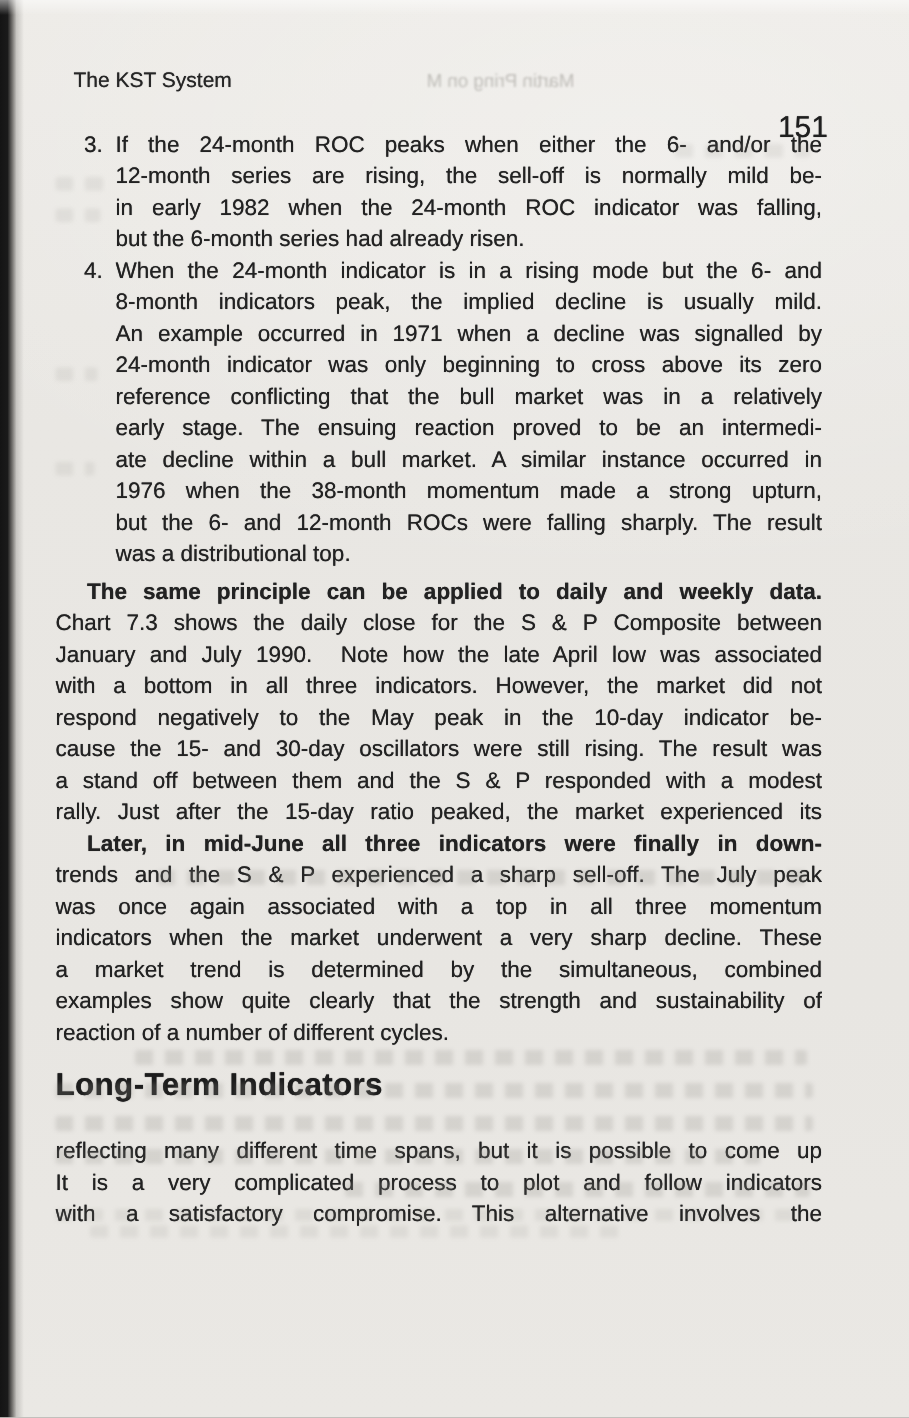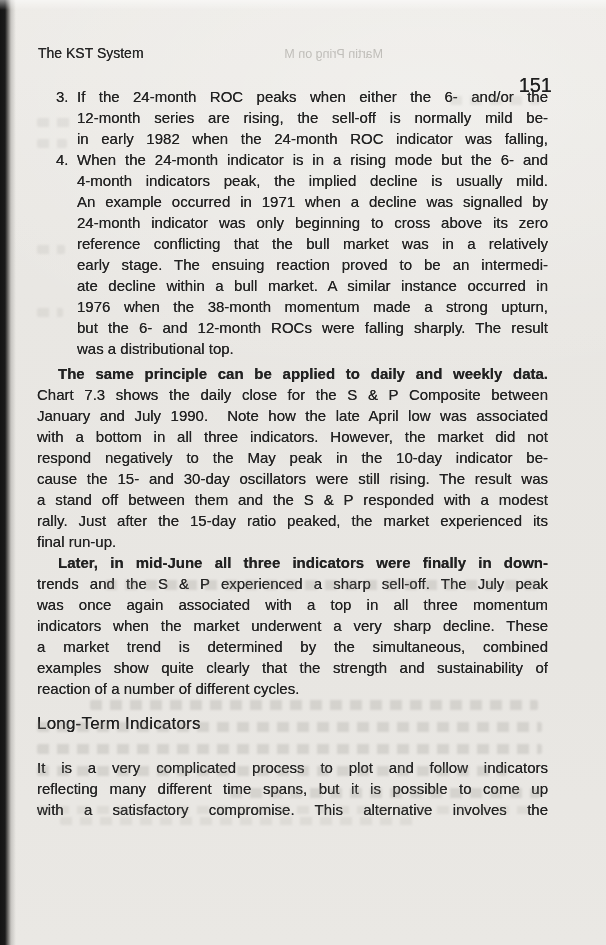--- a/index.html
+++ b/index.html
@@ -22,21 +22,21 @@
   }
   .edge-top{
     position:absolute;left:0;top:0;width:606px;height:10px;
     background:linear-gradient(180deg,rgba(255,255,255,0.5),rgba(255,255,255,0));
   }
   .running-head{
     position:absolute;left:38px;top:45px;width:530px;height:20px;
     font-size:14px;color:#262626;
   }
   .running-head .title{
-    position:absolute;left:0;top:0;
+    position:absolute;left:11px;top:0;
     text-shadow:0 0 0.5px #3a3a3a;
   }
   .running-head .folio{
     position:absolute;right:16px;top:-1px;
     font-weight:normal;font-size:20px;color:#1f1f1f;
     text-shadow:0 0 0.5px #333;
     margin-top:30px;
   }
   .ghost-head{
     position:absolute;left:195px;top:2px;width:150px;
@@ -55,21 +55,21 @@
     text-align-last:justify;
     height:21px;overflow:hidden;white-space:nowrap;
   }
   .tline.tlast{text-align-last:left;}
   .list-item{position:relative;padding-left:40px;}
   .list-item .num{position:absolute;left:19px;top:0;}
   .para.indent .tline:first-child{text-indent:21px;font-weight:bold;}
   .para.p-first{margin-top:4px;}
   .section-heading{
     margin:13px 0 21px 0;
-    font-size:17px;line-height:24px;font-weight:normal;color:#1c1c1c;
+    font-size:21px;line-height:24px;font-weight:bold;color:#1c1c1c;
     letter-spacing:0.2px;
     text-shadow:0 0 0.6px #2a2a2a;
   }
   
   .ghost{
     position:absolute;height:10px;border-radius:2px;
     background:repeating-linear-gradient(90deg,
       rgba(146,144,138,0.55) 0px, rgba(146,144,138,0.55) 12px,
       rgba(146,144,138,0) 12px, rgba(146,144,138,0) 20px);
     filter:blur(1.3px);
@@ -106,66 +106,66 @@
   </div>
 
   <div class="content">
 
     <div class="list-item">
       <span class="num">3.</span>
       <div>
           <div class="tline">If the 24-month ROC peaks when either the 6- and/or the</div>
           <div class="tline">12-month series are rising, the sell-off is normally mild be-</div>
           <div class="tline">in early 1982 when the 24-month ROC indicator was falling,</div>
+          <div class="tline tlast">but the 6-month series had already risen.</div>
         </div>
     </div>
 
     <div class="list-item">
       <span class="num">4.</span>
       <div>
           <div class="tline">When the 24-month indicator is in a rising mode but the 6- and</div>
-          <div class="tline">4-month indicators peak, the implied decline is usually mild.</div>
+          <div class="tline">8-month indicators peak, the implied decline is usually mild.</div>
           <div class="tline">An example occurred in 1971 when a decline was signalled by</div>
           <div class="tline">24-month indicator was only beginning to cross above its zero</div>
           <div class="tline">reference conflicting that the bull market was in a relatively</div>
           <div class="tline">early stage. The ensuing reaction proved to be an intermedi-</div>
           <div class="tline">ate decline within a bull market. A similar instance occurred in</div>
           <div class="tline">1976 when the 38-month momentum made a strong upturn,</div>
           <div class="tline">but the 6- and 12-month ROCs were falling sharply. The result</div>
           <div class="tline tlast">was a distributional top.</div>
         </div>
     </div>
 
     <div class="para indent p-first">
         <div class="tline">The same principle can be applied to daily and weekly data.</div>
         <div class="tline">Chart 7.3 shows the daily close for the S &amp; P Composite between</div>
         <div class="tline">January and July 1990.&nbsp; Note how the late April low was associated</div>
         <div class="tline">with a bottom in all three indicators. However, the market did not</div>
         <div class="tline">respond negatively to the May peak in the 10-day indicator be-</div>
         <div class="tline">cause the 15- and 30-day oscillators were still rising. The result was</div>
         <div class="tline">a stand off between them and the S &amp; P responded with a modest</div>
         <div class="tline">rally. Just after the 15-day ratio peaked, the market experienced its</div>
-        <div class="tline tlast">final run-up.</div>
       </div>
 
     <div class="para indent">
         <div class="tline">Later, in mid-June all three indicators were finally in down-</div>
         <div class="tline">trends and the S &amp; P experienced a sharp sell-off. The July peak</div>
         <div class="tline">was once again associated with a top in all three momentum</div>
         <div class="tline">indicators when the market underwent a very sharp decline. These</div>
         <div class="tline">a market trend is determined by the simultaneous, combined</div>
         <div class="tline">examples show quite clearly that the strength and sustainability of</div>
         <div class="tline tlast">reaction of a number of different cycles.</div>
       </div>
 
     <h2 class="section-heading">Long-Term Indicators</h2>
 
     <div class="para">
+        <div class="tline">reflecting many different time spans, but it is possible to come up</div>
         <div class="tline">It is a very complicated process to plot and follow indicators</div>
-        <div class="tline">reflecting many different time spans, but it is possible to come up</div>
         <div class="tline">with a satisfactory compromise. This alternative involves the</div>
       </div>
 
   </div>
 
   <div class="ghost g1"></div>
   <div class="ghost g2"></div>
   <div class="ghost g3"></div>
   <div class="ghost g4"></div>
   <div class="ghost g5"></div>

